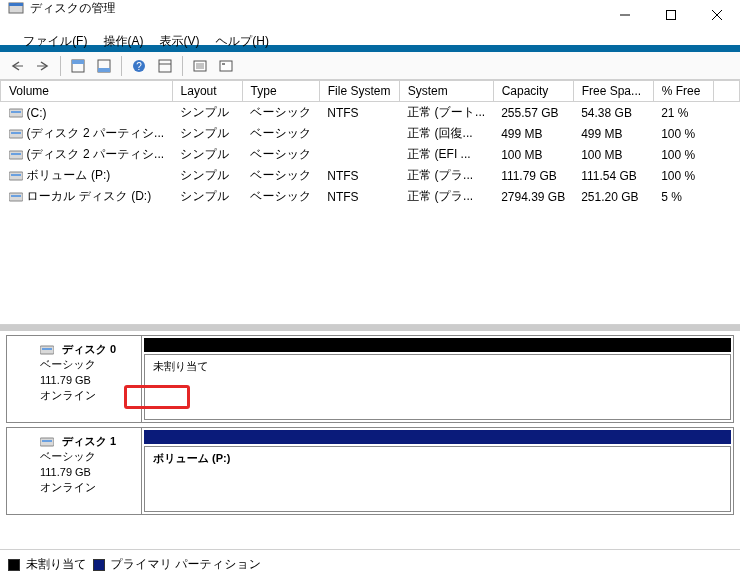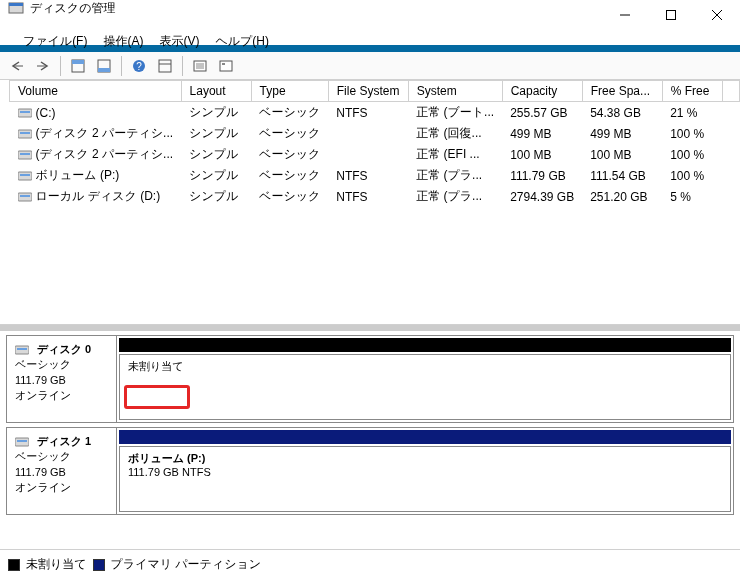--- a/index.html
+++ b/index.html
@@ -7,27 +7,27 @@
 .title-bar { display: flex; align-items: flex-start; height: 30px; padding: 0 0 0 8px; background: #fff; }
 .title-icon { width: 16px; height: 16px; margin-right: 6px; display: inline-flex; }
 .title-text { flex: 1; font-size: 12px; }
 .win-controls { display: flex; }
 .win-btn { width: 46px; height: 30px; display: flex; align-items: center; justify-content: center; font-family: "Segoe MDL2 Assets", sans-serif; font-size: 10px; }
 .menu-bar { display: flex; padding: 2px 15px; border-bottom: 7px solid #0369a1; height: 22px; }
 .menu-item { padding: 1px 8px; font-size: 12px; cursor: default; }
 .toolbar { display: flex; align-items: center; padding: 3px 6px; border-bottom: 1px solid #d0d0d0; height: 28px; gap: 4px; background:#fafafa; }
 .tool-btn { width: 22px; height: 22px; display: flex; align-items: center; justify-content: center; border: 1px solid transparent; }
 .tool-sep { width: 1px; height: 20px; background: #c0c0c0; margin: 0 2px; }
-.table-wrap { height: 245px; overflow: auto; border-bottom: 1px solid #d0d0d0; padding-left: 9px; }
+.table-wrap { height: 245px; overflow: auto; border-bottom: 1px solid #d0d0d0; }
 table { border-collapse: collapse; width: 100%; }
 th { text-align: left; font-weight: normal; padding: 3px 8px; border: 1px solid #d0d0d0; background: #fff; font-size: 12px; white-space: nowrap; }
 td { padding: 2px 8px; font-size: 12px; white-space: nowrap; }
 .vol-icon { width: 14px; height: 12px; display: inline-block; vertical-align: middle; margin-right: 4px; }
 .separator-row { height: 6px; background: #ccc; }
-.disk-panel { display: flex; border: 1px solid #888; margin: 4px 6px 0 6px; height: 88px; }
+.disk-panel { display: flex; border: 1px solid #888; margin: 4px 6px 0 6px; height: 88px; padding-left: 25px; }
 .disk-label { width: 110px; padding: 6px 8px; font-size: 11px; line-height: 1.4; border-right: 1px solid #888;}
 .disk-label .dname { font-weight: bold; display:flex; align-items:center; gap:4px;}
 .disk-graphic { flex: 1; padding: 2px; display: flex; flex-direction: column; }
 .disk-header-band { height: 14px; width: 100%; }
 .disk-body { flex: 1; border: 1px solid #888; padding: 4px 8px; margin-top: 2px; font-size: 11px; line-height:1.3; position:relative; }
 .bottom-gap { height: 34px; }
 .legend { display: flex; align-items: center; gap: 6px; padding: 6px 8px; border-top: 1px solid #d0d0d0; font-size: 12px; }
 .legend-swatch { width: 12px; height: 12px; border: 1px solid #333; }
 .highlight-box { position: absolute; border: 3px solid #e52626; border-radius: 3px; pointer-events: none; }
 svg { display:block; }
@@ -247,21 +247,20 @@
             </svg>
           </span>ディスク 1</div>
         <div>ベーシック</div>
         <div>111.79 GB</div>
         <div>オンライン</div>
       </div>
       <div class="disk-graphic">
         <div class="disk-header-band" style="background:#0a1b7a"></div>
         <div class="disk-body">
           <div><b>ボリューム  (P:)</b></div>
-          <div>111.79 GB NTFS</div>
         </div>
       </div>
     </div>
   </div>
 
 <div class="highlight-box" style="left:124px; top:385px; width:66px; height:24px;"></div>
 
 <div class="bottom-gap"></div>
 
 <div class="legend">

